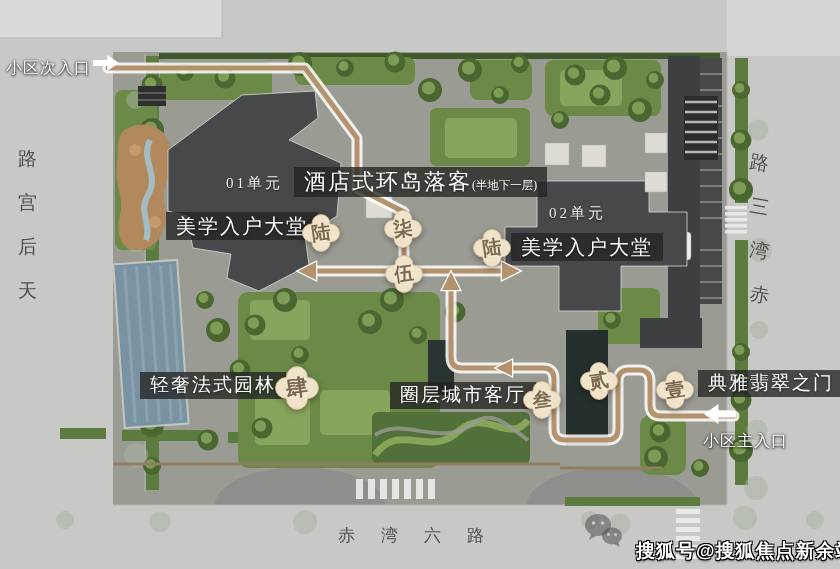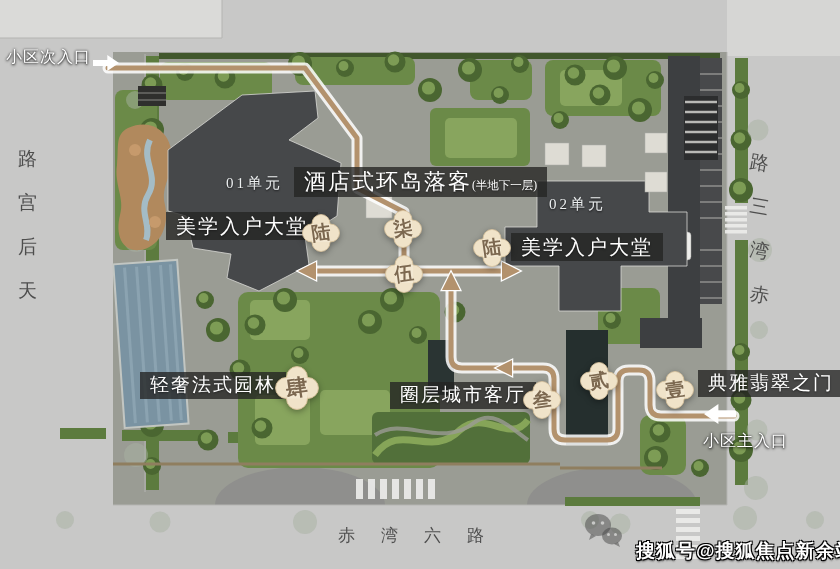--- a/index.html
+++ b/index.html
@@ -337,28 +337,28 @@
     <span>湾</span>
     <span>赤</span>
   </div>
   <div class="roadname-h" style="left:338px;top:524px;">
     <span>赤</span>
     <span>湾</span>
     <span>六</span>
     <span>路</span>
   </div>
 
-  <div class="ghost" style="left:6px;top:47px;font-size:16px;">小区次入口</div>
+  <div class="ghost" style="left:6px;top:58px;font-size:16px;">小区次入口</div>
   <div class="block-arrow right" style="left:93px;top:55px;width:26px;height:16px;"></div>
 
   <div class="block-arrow left" style="left:704px;top:404px;width:32px;height:20px;"></div>
   <div class="ghost" style="left:703px;top:431px;font-size:16px;">小区主入口</div>
 
   <div class="unit" style="left:226px;top:174px;text-align:center;">01单元</div>
-  <div class="unit" style="left:549px;top:195px;">02单元</div>
+  <div class="unit" style="left:549px;top:204px;">02单元</div>
 
   <div class="plate" style="left:294px;top:167px;font-size:22px;">
     <span>酒店式环岛落客</span><span class="note">(半地下一层)</span>
   </div>
   <div class="plate" style="left:166px;top:212px;font-size:20px;">美学入户大堂</div>
   <div class="plate" style="left:511px;top:233px;font-size:20px;">美学入户大堂</div>
   <div class="plate" style="left:390px;top:382px;font-size:19px;">圈层城市客厅</div>
   <div class="plate" style="left:140px;top:372px;font-size:19px;">轻奢法式园林</div>
   <div class="plate" style="left:698px;top:370px;font-size:19px;">典雅翡翠之门</div>
 

